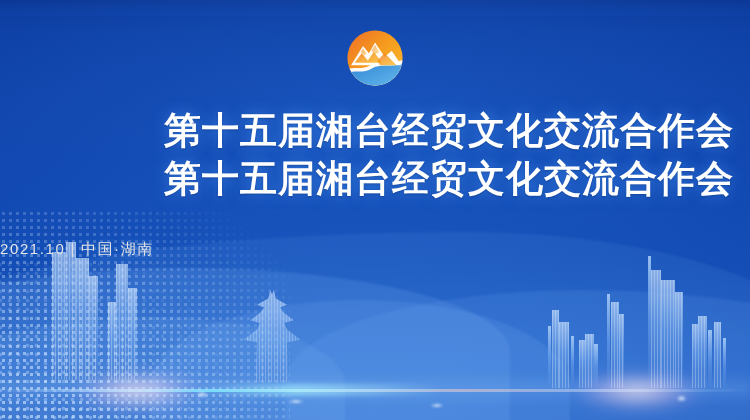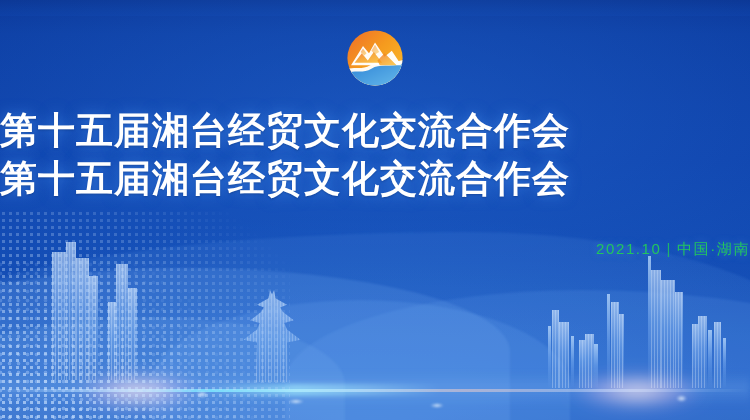--- a/index.html
+++ b/index.html
@@ -218,40 +218,40 @@
     width: 60px;
     height: 60px;
   }
   .logo-svg { display: block; width: 60px; height: 60px; }
 
   
   .titles {
     position: absolute;
     left: 0; right: 16px;
     top: 106px;
-    text-align: left;
+    text-align: right;
   }
   .title-line {
     color: #ffffff;
     font-family: "DejaVu Serif", "Liberation Serif", serif;
     font-weight: bold;
     font-size: 37px;
     line-height: 48px;
     letter-spacing: 1px;
     text-shadow:
       0 0 14px rgba(80,160,255,.55),
       0 1px 2px rgba(5,30,90,.45);
     white-space: nowrap;
   }
   .subtitle {
     position: absolute;
     left: 0; right: 0;
     top: 240px;
-    text-align: right;
-    color: #22c55e;
+    text-align: left;
+    color: #e5e5e5;
     font-size: 15px;
     letter-spacing: 1.6px;
     font-family: "Liberation Sans", "DejaVu Sans", sans-serif;
     text-shadow: 0 0 8px rgba(90,170,255,.45);
   }
   .subtitle .sep { opacity: .85; margin: 0 5px; }
 </style>
 </head>
 <body>
 

